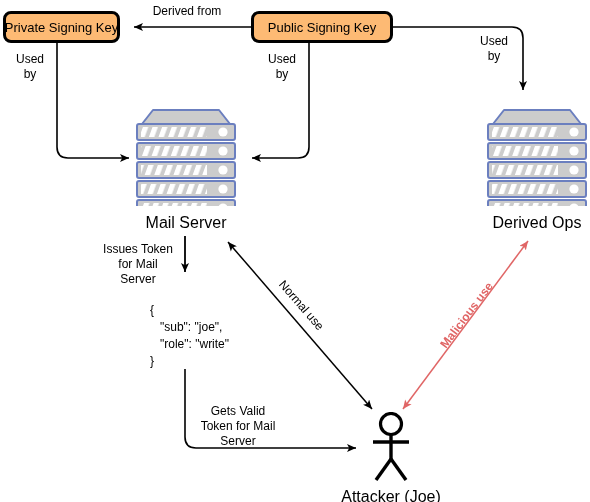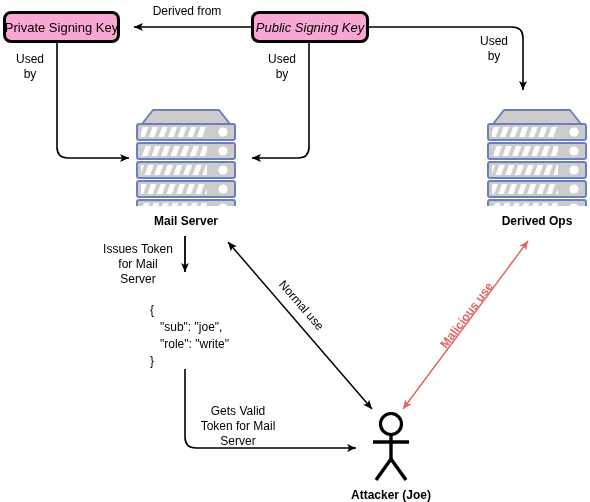--- a/index.html
+++ b/index.html
@@ -15,46 +15,46 @@
     position: relative;
     width: 590px;
     height: 502px;
     background: #ffffff;
     overflow: hidden;
   }
   .key-box {
     position: absolute;
     border: 3px solid #000000;
     border-radius: 8px;
-    background: #f9a8d4;
+    background: #fdba74;
     box-sizing: border-box;
     display: flex;
     align-items: center;
     justify-content: center;
     font-size: 13px;
     color: #000000;
     white-space: nowrap;
   }
   #private-key-box { left: 3px;   top: 11px; width: 117px; height: 32px; }
-  #public-key-box  { left: 251px; top: 11px; width: 118px; height: 32px; font-style: italic; }
+  #public-key-box  { left: 251px; top: 11px; width: 142px; height: 32px; }
 
   .edge-label {
     position: absolute;
     font-size: 12px;
     color: #000000;
     line-height: 15px;
     text-align: center;
     white-space: pre-line;
   }
   .edge-label.red { color: #E06666; font-weight: bold; }
 
   .node-label {
     position: absolute;
-    font-size: 12px;
-    font-weight: bold;
+    font-size: 16px;
+    font-weight: normal;
     color: #000000;
     text-align: center;
     white-space: nowrap;
   }
 
   .json-block {
     position: absolute;
     font-size: 12px;
     color: #000000;
     line-height: 17px;

